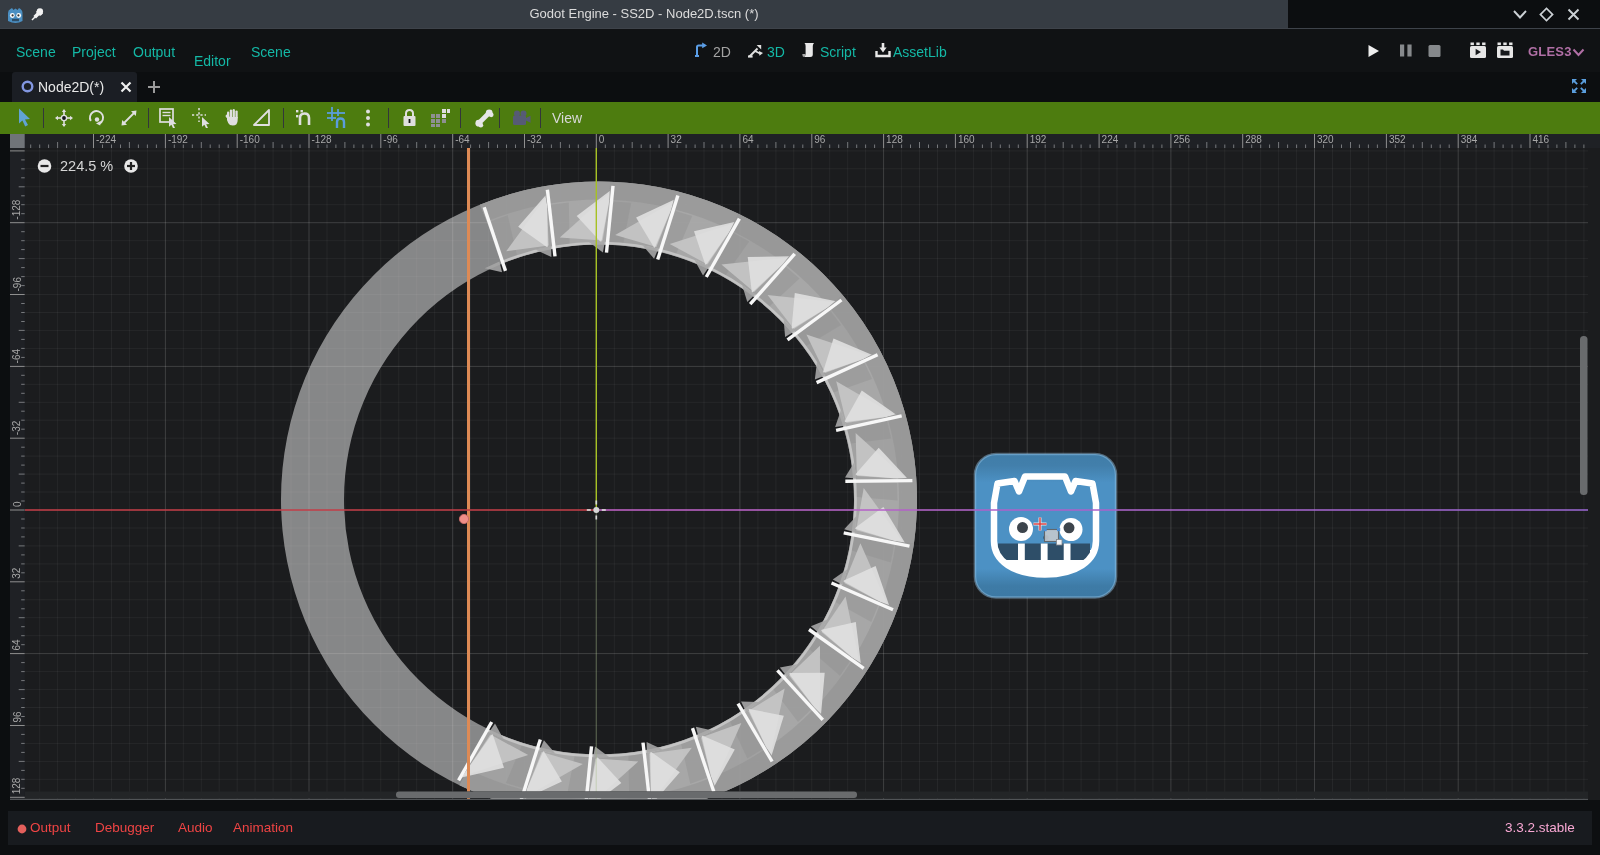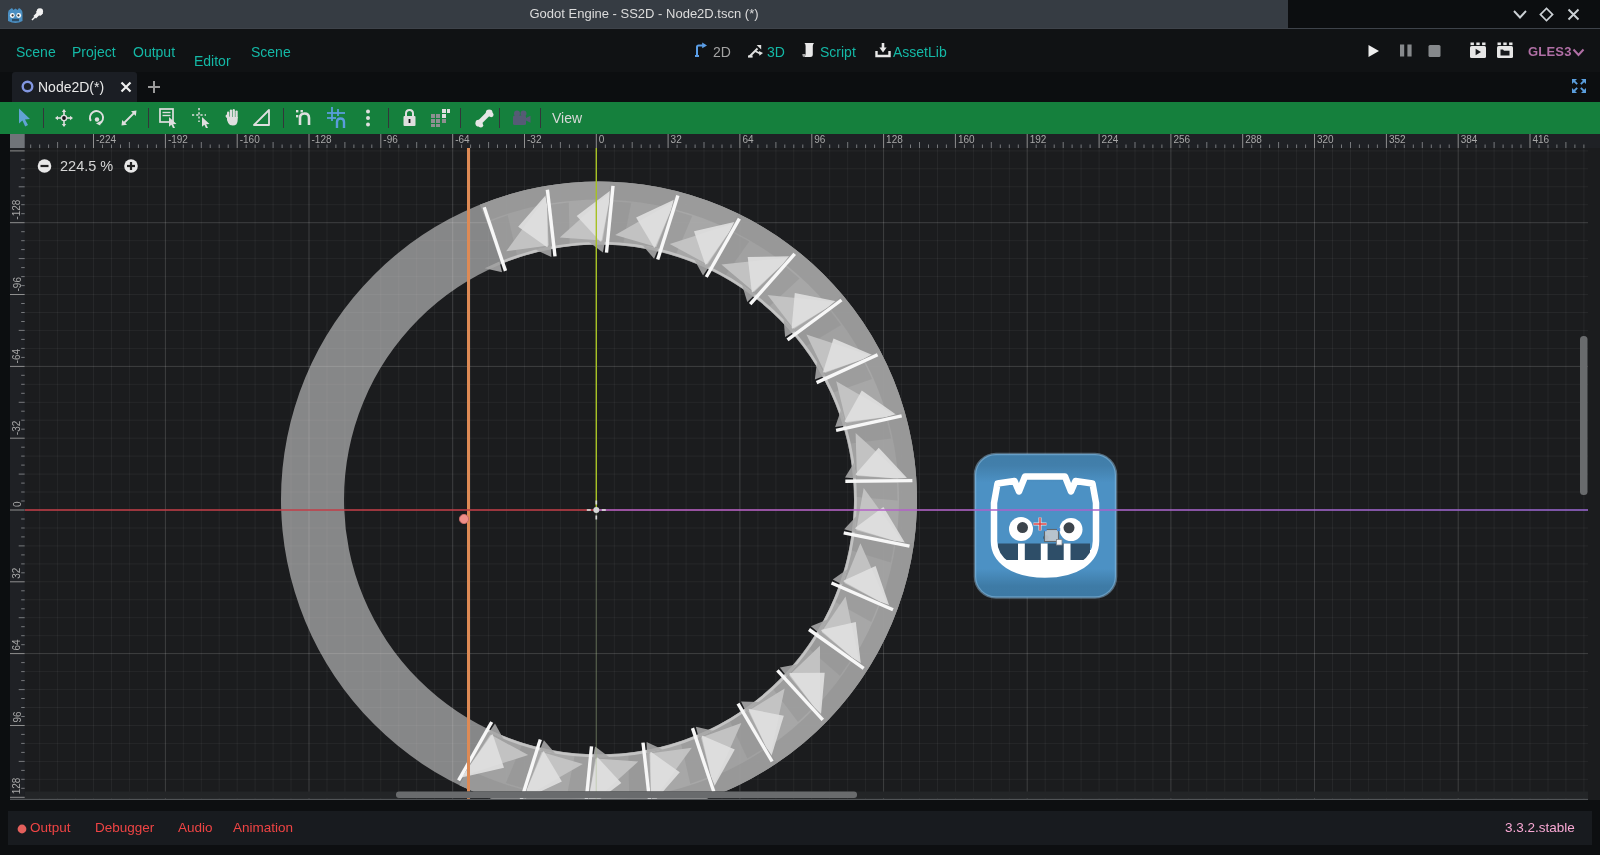--- a/index.html
+++ b/index.html
@@ -3,21 +3,21 @@
 * { margin:0; padding:0; box-sizing:border-box; -webkit-font-smoothing:antialiased; }
 html,body { width:1600px; height:855px; background:#0c0e10; font-family:"Liberation Sans", sans-serif; overflow:hidden; }
 body { filter: opacity(0.999); }
 .abs { position:absolute; }
 #titlebar { position:absolute; left:0; top:0; width:1288px; height:28px; background:#363c43; }
 #titlebar .title { position:absolute; width:100%; text-align:center; top:6px; font-size:13px; color:#dcdcdc; }
 #menubar { position:absolute; left:0; top:28px; width:1600px; height:44px; background:#101214; border-top:1px solid #3e434a; }
 .mi { position:absolute; top:43px; font-size:14px; color:#14b8a6; }
 #tabbar { position:absolute; left:0; top:72px; width:1600px; height:29.5px; background:#0c0e10;text-align:right; }
 #tab1 { position:absolute; left:12px; top:0px; width:125px; height:29.5px; background:#1b1e24; border-radius:3px 3px 0 0; }
-#toolbar { position:absolute; left:0; top:101.5px; width:1600px; height:32px; background:#15803d; }
+#toolbar { position:absolute; left:0; top:101.5px; width:1600px; height:32px; background:#4d7c0f; }
 .sep { position:absolute; top:6px; width:1px; height:20px; background:#33363a; }
 #bottom { position:absolute; left:0; top:800px; width:1600px; height:55px; background:#0d0f11; }
 #bottomrow { position:absolute; left:8px; top:11px; width:1584px; height:34px; background:#181b1f; }
 .bt { position:absolute; top:9px; font-size:13.5px; color:#ef4444; }
 text { font-family:"Liberation Sans", sans-serif; }
 </style></head>
 <body>
 <svg width="1600" height="855" viewBox="0 0 1600 855" style="position:absolute;left:0;top:0" font-family="Liberation Sans, sans-serif">
 <clipPath id="cv">
       <rect x="25" y="148" width="1563" height="652"></rect>

